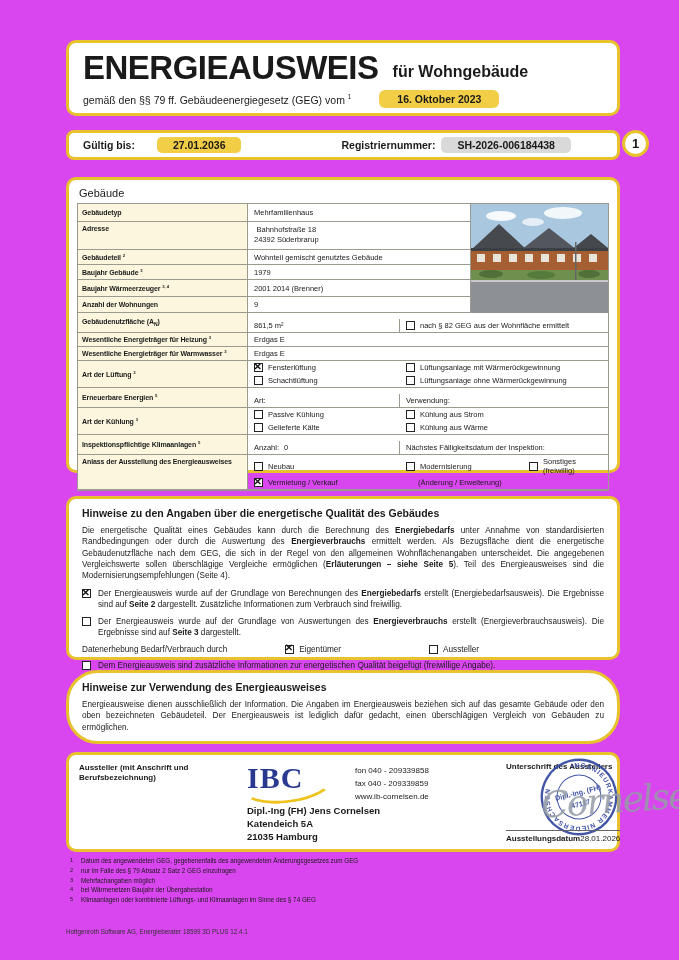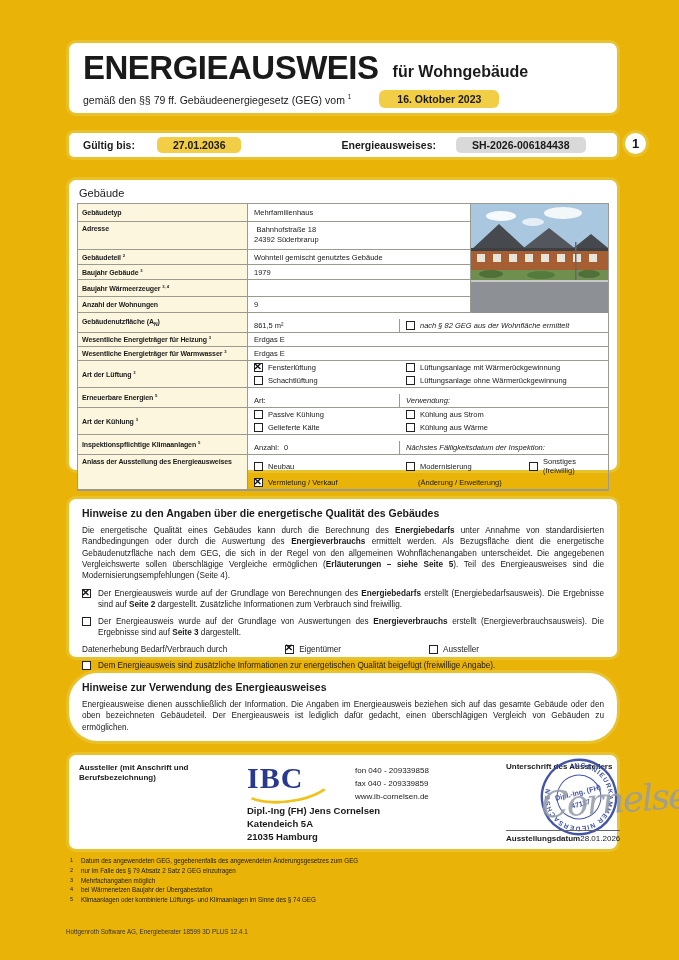--- a/index.html
+++ b/index.html
@@ -4,21 +4,21 @@
 <style>
   :root{
     --gold:#e7c22c;
     --badge:#f2ce46;
     --labelbg:#fcf6de;
     --line:#9a9a90;
     --ink:#1a1a1a;
     --blue:#2f3f9e;
   }
   html,body{margin:0;padding:0;background:#fff;}
-  .page{position:relative;width:679px;height:960px;background:#eab308;overflow:hidden;
+  .page{position:relative;width:679px;height:960px;background:#d946ef;overflow:hidden;
         font-family:"Liberation Sans",sans-serif;color:var(--ink);}
   .box{position:absolute;border:3px solid var(--gold);border-radius:10px;background:#fff;box-sizing:border-box;}
   sup{font-size:60%;}
   .b{font-weight:700;}
 
   
   .header-box{left:66px;top:40px;width:554px;height:76px;padding:8px 14px;}
   .title-row{display:flex;align-items:flex-end;gap:14px;}
   .main-title{font-size:33px;font-weight:700;line-height:1;letter-spacing:-0.5px;}
   .main-sub{font-size:16px;font-weight:700;padding-bottom:3px;}
@@ -42,21 +42,21 @@
   .grow:last-child{border-bottom:none;}
   .gcell-label{width:170px;flex:none;background:var(--labelbg);border-right:1px solid var(--line);
                padding:2px 4px;font-weight:700;font-size:7px;letter-spacing:-0.1px;box-sizing:border-box;
                display:flex;align-items:center;}
   .gcell-value{flex:1;padding:2px 6px;display:flex;align-items:center;box-sizing:border-box;}
   .gcell-value.top{align-items:flex-start;padding-top:3px;text-align:center;}
   .subgrid{flex:1;display:grid;grid-template-columns:152px 1fr;row-gap:3px;padding:2px 6px;align-items:center;box-sizing:border-box;}
   .subgrid3{flex:1;display:grid;grid-template-columns:152px 123px 1fr;row-gap:3px;padding:2px 6px;align-items:center;box-sizing:border-box;}
   .splitcell{flex:1;display:flex;box-sizing:border-box;margin-top:6px;}
   .split-l{width:152px;flex:none;padding:2px 6px;border-right:1px solid var(--line);display:flex;align-items:center;gap:5px;box-sizing:border-box;}
-  .split-r{flex:1;padding:2px 6px;display:flex;align-items:center;box-sizing:border-box;font-style:italic;}
+  .split-r{flex:1;padding:2px 6px;display:flex;align-items:center;box-sizing:border-box;}
   .opt{display:flex;align-items:center;}
   .cb{width:7px;height:7px;border:1px solid #222;background:#fff;display:inline-block;position:relative;flex:none;margin-right:5px;}
   .cb.checked::after{content:"\2715";position:absolute;left:-1.5px;top:-3.5px;font-size:10px;font-weight:700;color:#111;}
   .photo{position:absolute;top:0;right:0;width:137px;height:109px;border-left:1px solid var(--line);background:#a9c7df;}
   .photo svg{display:block;width:100%;height:100%;}
 
   
   .quality-box{left:66px;top:496px;width:554px;height:164px;padding:8px 13px;}
   .usage-box{left:66px;top:670px;width:554px;height:74px;padding:8px 13px;border-radius:32px;}
   .h-title{font-size:10.5px;font-weight:700;margin-bottom:6px;}
@@ -104,22 +104,22 @@
     </div>
     <div class="law-row">
       <span><span>gemäß den §§ 79 ff. Gebäudeenergiegesetz (GEG) vom</span>&nbsp;<sup>1</sup></span>
       <span class="date-badge">16. Oktober 2023</span>
     </div>
   </div>
 
   <div class="box validity-box">
     <span class="v-label">Gültig bis:</span>
     <span class="badge" style="margin-left:22px">27.01.2036</span>
-    <span class="v-label" style="margin-left:100px">Energieausweises:</span>
-    <span class="badge gray" style="margin-left:20px">SH-2026-006184438</span>
+    <span class="v-label" style="margin-left:100px">Registriernummer:</span>
+    <span class="badge gray" style="margin-left:6px">SH-2026-006184438</span>
   </div>
   <div class="page-circle">1</div>
 
   <div class="box building-box">
     <div class="section-title">Gebäude</div>
     <div class="gtable">
 
       <div class="grow" style="height:18px">
         <div class="gcell-label">
             <span>Gebäudetyp</span>
@@ -152,20 +152,23 @@
             <span><span>Baujahr Gebäude</span>&nbsp;<sup>3</sup></span>
           </div>
         <div class="gcell-value">
             <span>1979</span>
           </div>
       </div>
 
       <div class="grow" style="height:17px">
         <div class="gcell-label">
             <span><span>Baujahr Wärmeerzeuger</span>&nbsp;<sup>3, 4</sup></span>
+          </div>
+        <div class="gcell-value">
+            <span>2001 2014 (Brenner)</span>
           </div>
       </div>
 
       <div class="grow" style="height:16px">
         <div class="gcell-label">
             <span>Anzahl der Wohnungen</span>
           </div>
         <div class="gcell-value">
             <span>9</span>
           </div>

